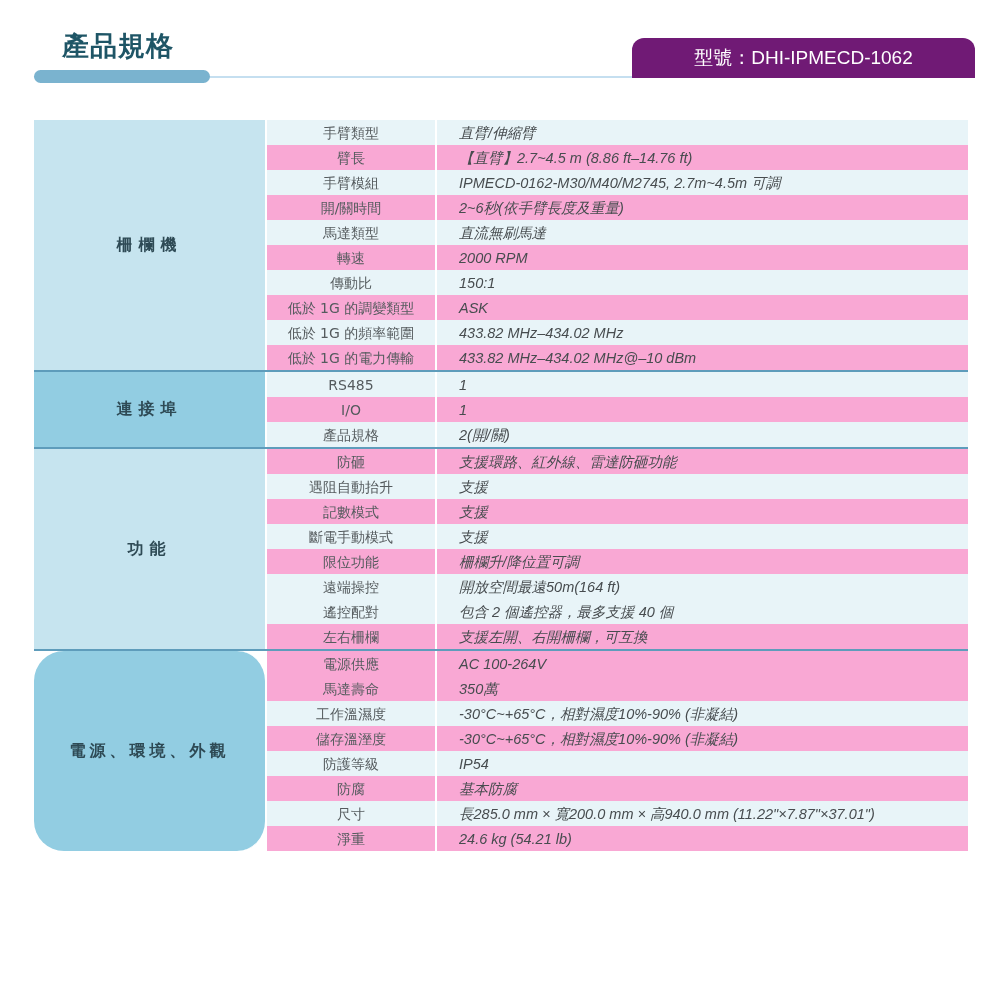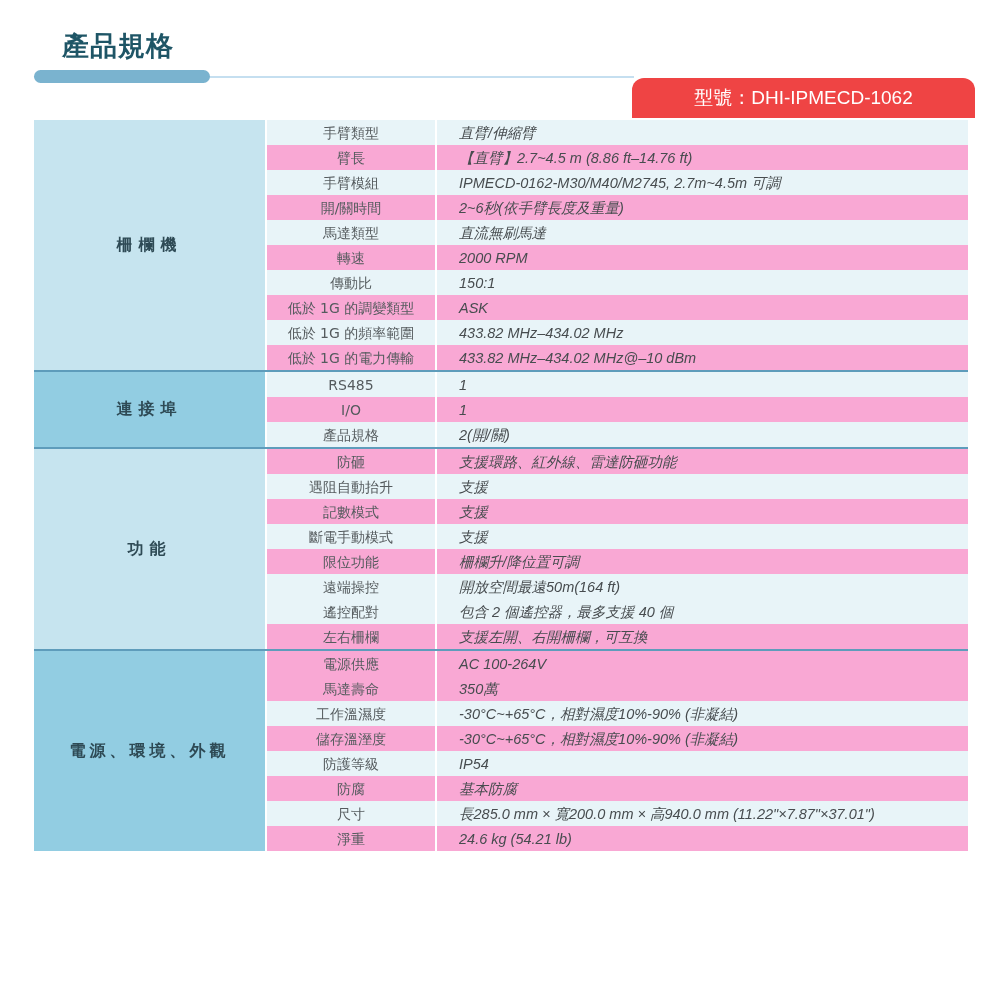--- a/index.html
+++ b/index.html
@@ -12,24 +12,23 @@
   }
   .title-line {
     position: absolute; left: 34px; top: 76px; width: 600px; height: 2px; background: #c5dff0;
   }
   .title-pill {
     position: absolute; left: 34px; top: 70px; width: 176px; height: 13px;
     background: #7ab3cf; border-radius: 7px;
   }
   .model-tab {
     position: absolute; left: 632px; top: 38px; width: 343px; height: 40px;
-    background: #ef4444; border-radius: 12px 12px 0 0;
+    background: #701a75; border-radius: 12px 12px 0 0;
     color: #ffffff; font-size: 19px; display: flex; align-items: center; justify-content: center;
     font-family: "Liberation Sans", "DejaVu Sans", sans-serif;
-    margin-top: 40px;
   }
 
   .spec-table {
     position: absolute; left: 34px; top: 120px; width: 934px;
   }
   .group {
     display: flex; position: relative;
   }
   .group + .group { border-top: 2px solid #5e9cbb; }
   .group-label {
@@ -164,21 +163,21 @@
           <div class="v">包含 2 個遙控器，最多支援 40 個</div>
         </div>
       <div class="row even">
           <div class="k">左右柵欄</div>
           <div class="v">支援左開、右開柵欄，可互換</div>
         </div>
     </div>
   </div>
 
   <div class="group dark">
-    <div class="group-label" style="letter-spacing:4px;">電源、環境、外觀</div>
+    <div class="group-label" style="letter-spacing:4px;border-radius:30px;">電源、環境、外觀</div>
     <div class="rows">
       <div class="row even">
           <div class="k">電源供應</div>
           <div class="v">AC 100-264V</div>
         </div>
       <div class="row even">
           <div class="k">馬達壽命</div>
           <div class="v">350萬</div>
         </div>
       <div class="row odd">

